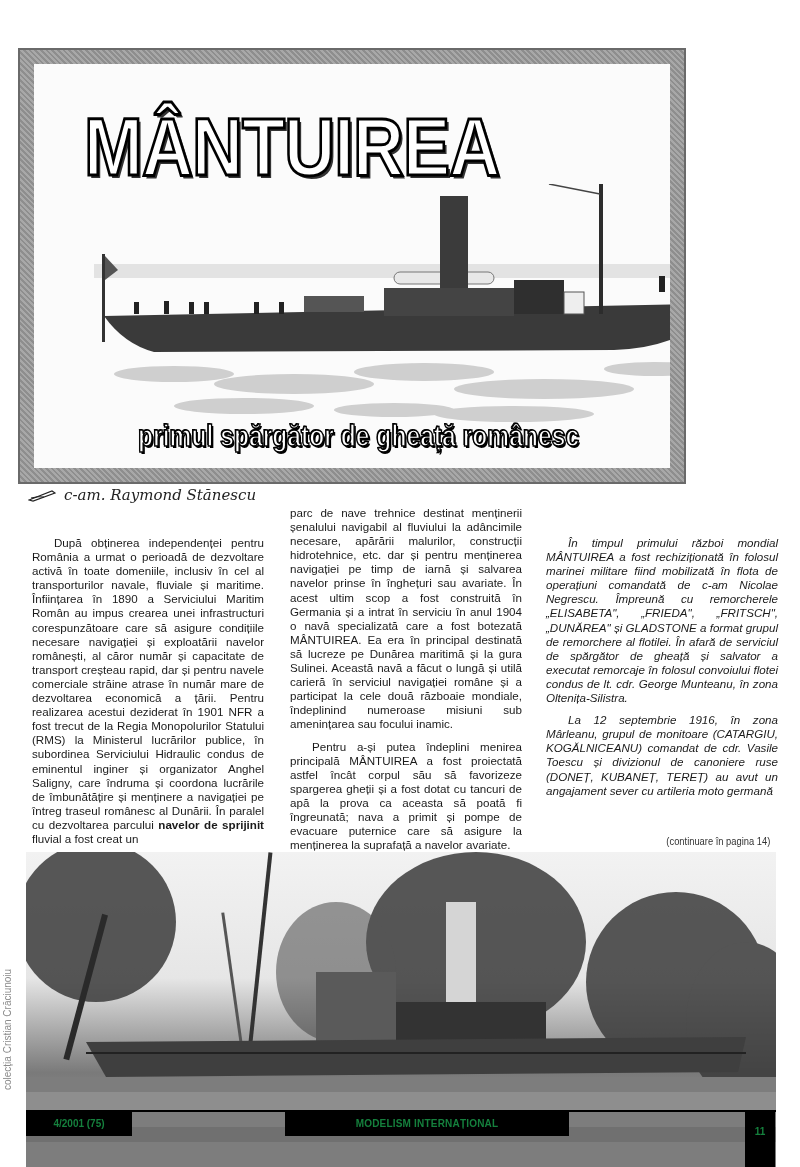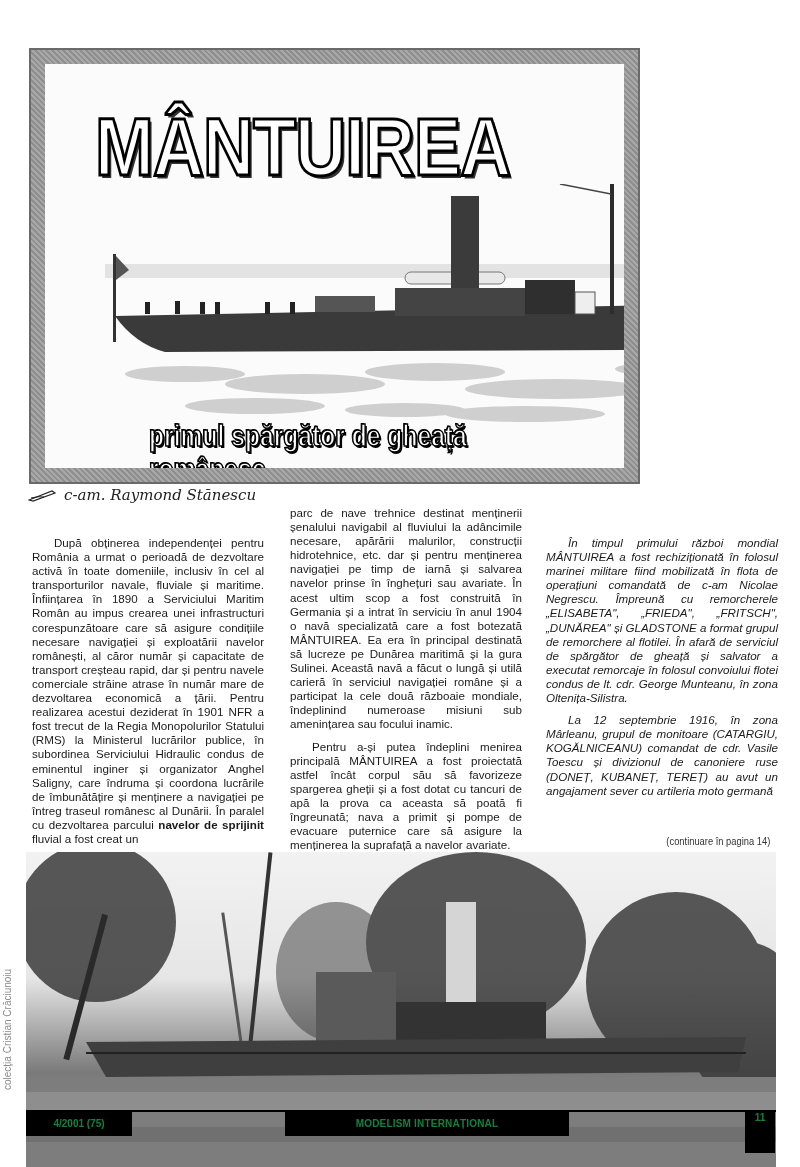--- a/index.html
+++ b/index.html
@@ -2,21 +2,21 @@
 <html><head>
 <meta charset="utf-8">
 <style>
   html, body { margin: 0; padding: 0; }
   body {
     width: 800px; height: 1167px; position: relative; overflow: hidden;
     background: #ffffff; font-family: "DejaVu Sans", sans-serif; color: #111;
   }
   
   .hero-frame {
-    position: absolute; left: 29px; top: 48px; width: 611px; height: 436px;
+    position: absolute; left: 18px; top: 48px; width: 668px; height: 436px;
     background: #9a9a9a;
     background-image: repeating-linear-gradient(45deg, #a8a8a8 0 2px, #8e8e8e 2px 4px);
     box-shadow: inset 0 0 0 2px #6a6a6a;
     text-decoration: underline;
   }
   .hero-inner {
     position: absolute; left: 16px; top: 16px; right: 16px; bottom: 16px;
     background: #fbfbfb; overflow: hidden;
   }
   .hero-title {
@@ -65,21 +65,21 @@
     font-family: "Liberation Sans", sans-serif; font-size: 10px; color: #8a8a8a; white-space: nowrap;
   }
   
   .footer-issue, .footer-title, .footer-page {
     position: absolute; top: 1110px; height: 26px; background: #000; color: #15803d;
     font-family: "Liberation Sans", sans-serif; font-weight: 700; font-size: 10px;
     display: flex; align-items: center; justify-content: center;
   }
   .footer-issue { left: 26px; width: 106px; }
   .footer-title { left: 285px; width: 284px; letter-spacing: 0.2px; }
-  .footer-page { left: 745px; width: 30px; height: 43px; align-items: flex-start; padding-top: 2px; box-sizing: border-box; }
+  .footer-page { left: 745px; width: 30px; height: 57px; align-items: flex-start; padding-top: 16px; box-sizing: border-box; }
   .footer-rule { position: absolute; left: 26px; top: 1110px; width: 750px; height: 2px; background: #000; }
 </style>
 </head>
 <body>
 
 <div class="hero-frame">
   <div class="hero-inner">
     <svg class="ship-photo" viewBox="0 0 620 240" xmlns="http://www.w3.org/2000/svg">
 
       <rect x="0" y="80" width="620" height="14" fill="#d8d8d8" opacity="0.7"></rect>

